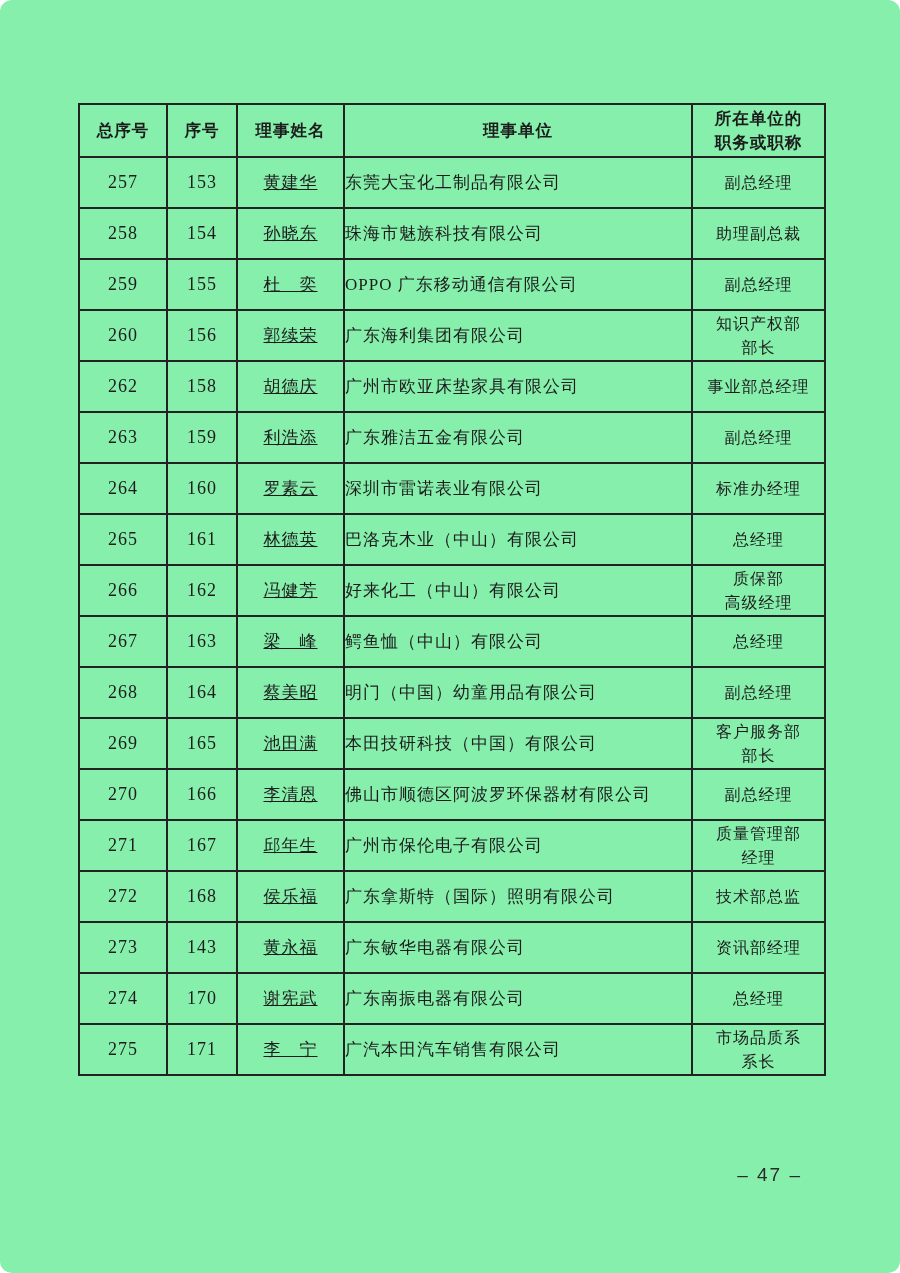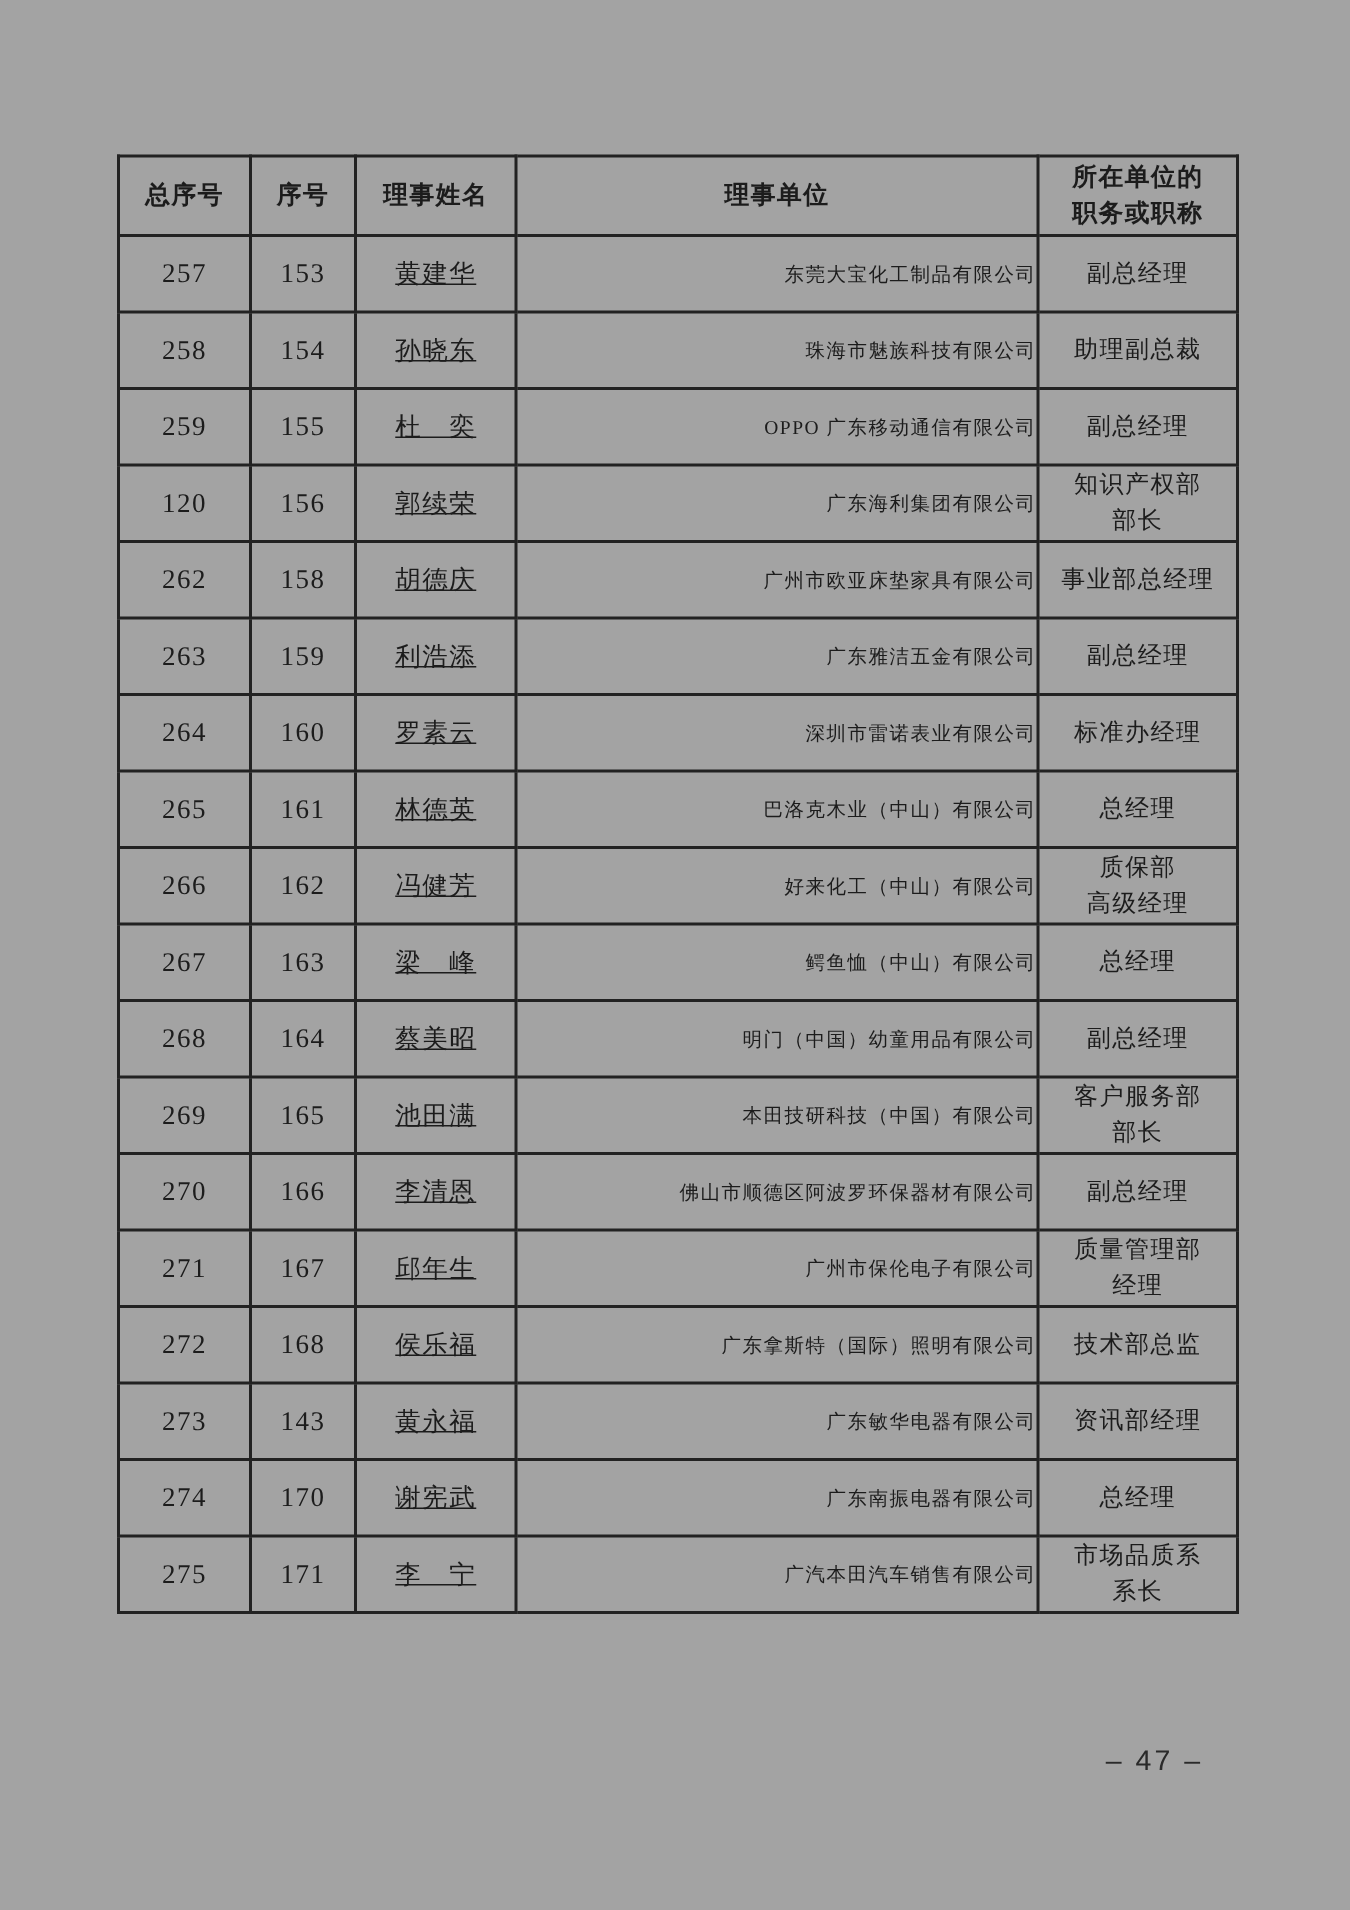--- a/index.html
+++ b/index.html
@@ -4,24 +4,25 @@
 <style>
   html, body {
     margin: 0;
     padding: 0;
     background: #ffffff;
   }
   .page {
     position: relative;
     width: 900px;
     height: 1273px;
-    background: #a3a3a3;
+    background: #86efac;
     font-family: "Liberation Serif", "DejaVu Serif", serif;
     color: #1c1c1c;
     overflow: hidden;
+    border-radius: 12px;
   }
   table.roster {
     position: absolute;
     left: 78px;
     top: 103px;
     width: 746px;
     border-collapse: collapse;
     table-layout: fixed;
   }
   table.roster col.c1 { width: 88px; }
@@ -53,22 +54,22 @@
     text-align: center;
     letter-spacing: 1px;
   }
   td.name {
     font-size: 17px;
     text-align: center;
     letter-spacing: 1px;
     text-decoration: underline;
   }
   td.company {
-    font-size: 13px;
-    text-align: right;
+    font-size: 17px;
+    text-align: left;
     padding-left: 10px;
     letter-spacing: 1px;
   }
   td.position {
     font-size: 16px;
     text-align: center;
     line-height: 1.5;
     letter-spacing: 1px;
     white-space: pre-line;
     margin-top: 45px;
@@ -122,21 +123,21 @@
       <td class="position">助理副总裁</td>
     </tr>
         <tr>
       <td class="num">259</td>
       <td class="num">155</td>
       <td class="name">杜　奕</td>
       <td class="company">OPPO 广东移动通信有限公司</td>
       <td class="position">副总经理</td>
     </tr>
         <tr>
-      <td class="num">120</td>
+      <td class="num">260</td>
       <td class="num">156</td>
       <td class="name">郭续荣</td>
       <td class="company">广东海利集团有限公司</td>
       <td class="position">知识产权部
 部长</td>
     </tr>
         <tr>
       <td class="num">262</td>
       <td class="num">158</td>
       <td class="name">胡德庆</td>

